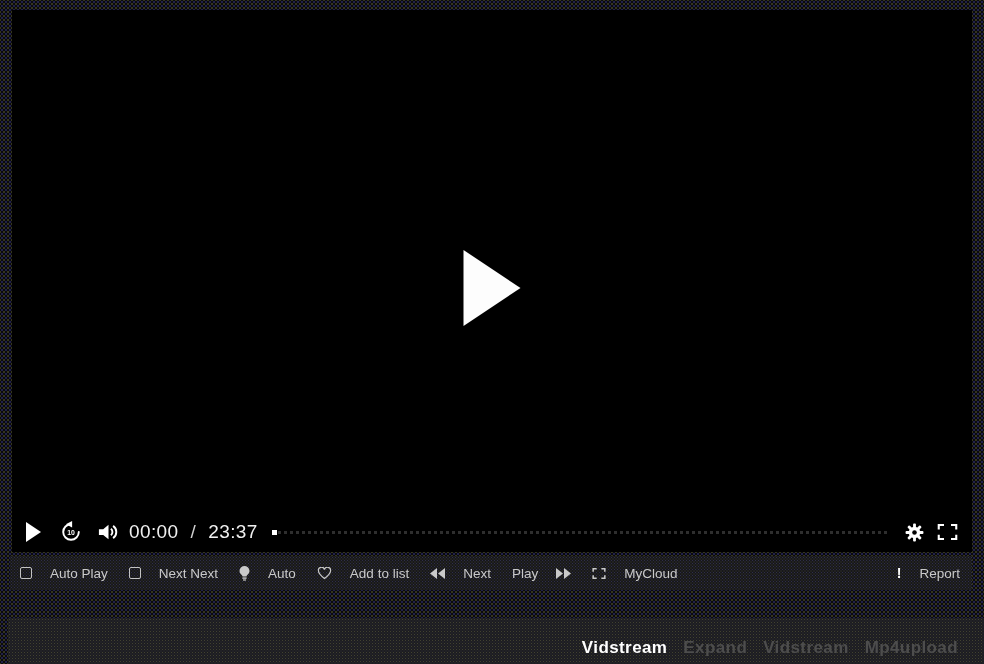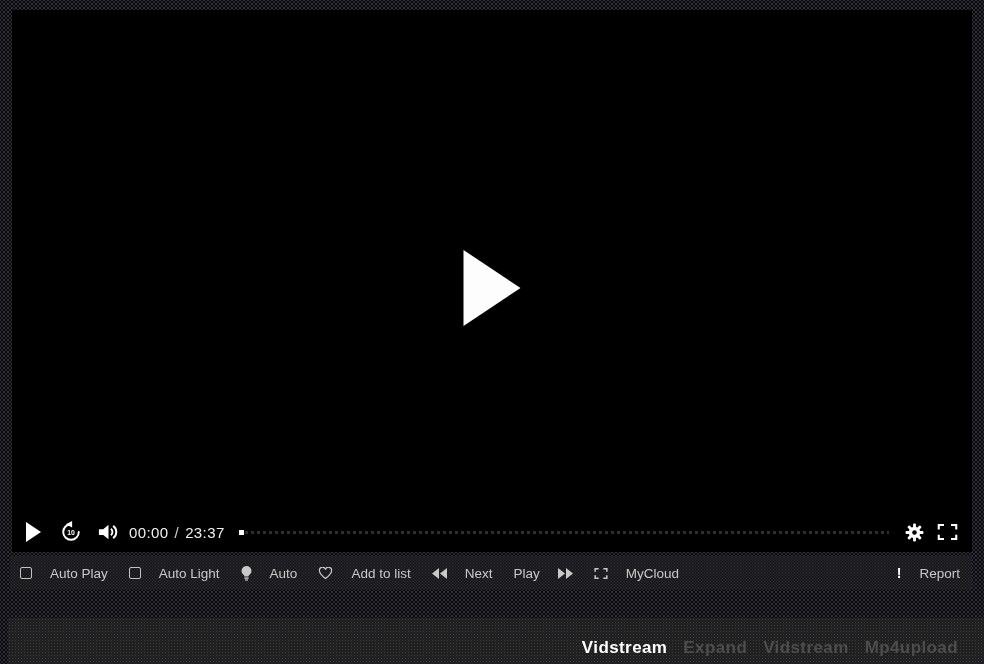--- a/index.html
+++ b/index.html
@@ -23,21 +23,21 @@
   }
   .controls{
     position:absolute;left:0;right:0;bottom:0;height:40px;
     display:flex;align-items:center;padding:0 14px;
   }
   .ctl{background:none;border:none;padding:0;display:flex;align-items:center;justify-content:center;cursor:pointer;}
   .play-tri{width:0;height:0;border-top:10px solid transparent;border-bottom:10px solid transparent;border-left:15px solid #fff;}
   .btn-play{margin-right:19px;}
   .btn-rewind{margin-right:15px;position:relative;}
   .btn-volume{margin-right:9px;}
-  .time{color:#f0f0f0;font-size:15px;letter-spacing:0.4px;margin-right:14px;white-space:nowrap;display:flex;gap:6px;}
+  .time{color:#f0f0f0;font-size:19px;letter-spacing:0.4px;margin-right:14px;white-space:nowrap;display:flex;gap:12px;}
   .time .sep{color:#cfcfcf;}
   .progress{
     position:relative;flex:1;height:3px;margin-right:16px;cursor:pointer;
     background-image:repeating-linear-gradient(90deg,#2e2e2e 0 3px,transparent 3px 6px);
   }
   .playhead{position:absolute;left:0;top:-1px;width:5px;height:5px;background:#fff;}
   .btn-settings{margin-right:13px;}
   
   .toolbar{
     position:absolute;left:10px;top:556px;width:962px;height:34px;
@@ -147,21 +147,21 @@
 
   <div class="toolbar">
 
     <button class="tb-item">
       <span class="checkbox"></span>
       <span>Auto Play</span>
     </button>
 
     <button class="tb-item">
       <span class="checkbox"></span>
-      <span>Auto Light</span>
+      <span>Next Next</span>
     </button>
 
     <button class="tb-item">
       <svg width="11" height="15" viewBox="0 0 11 15">
         <path d="M5.5 0 a5 5 0 0 1 2.8 9.1 c-.5.4-.8.9-.8 1.4 H3.5 c0-.5-.3-1-.8-1.4 A5 5 0 0 1 5.5 0 z" fill="#c9c9c9"></path>
         <rect x="3.4" y="11.4" width="4.2" height="1.4" fill="#c9c9c9"></rect>
         <rect x="4" y="13.4" width="3" height="1.2" fill="#c9c9c9"></rect>
       </svg>
       <span>Auto</span>
     </button>

